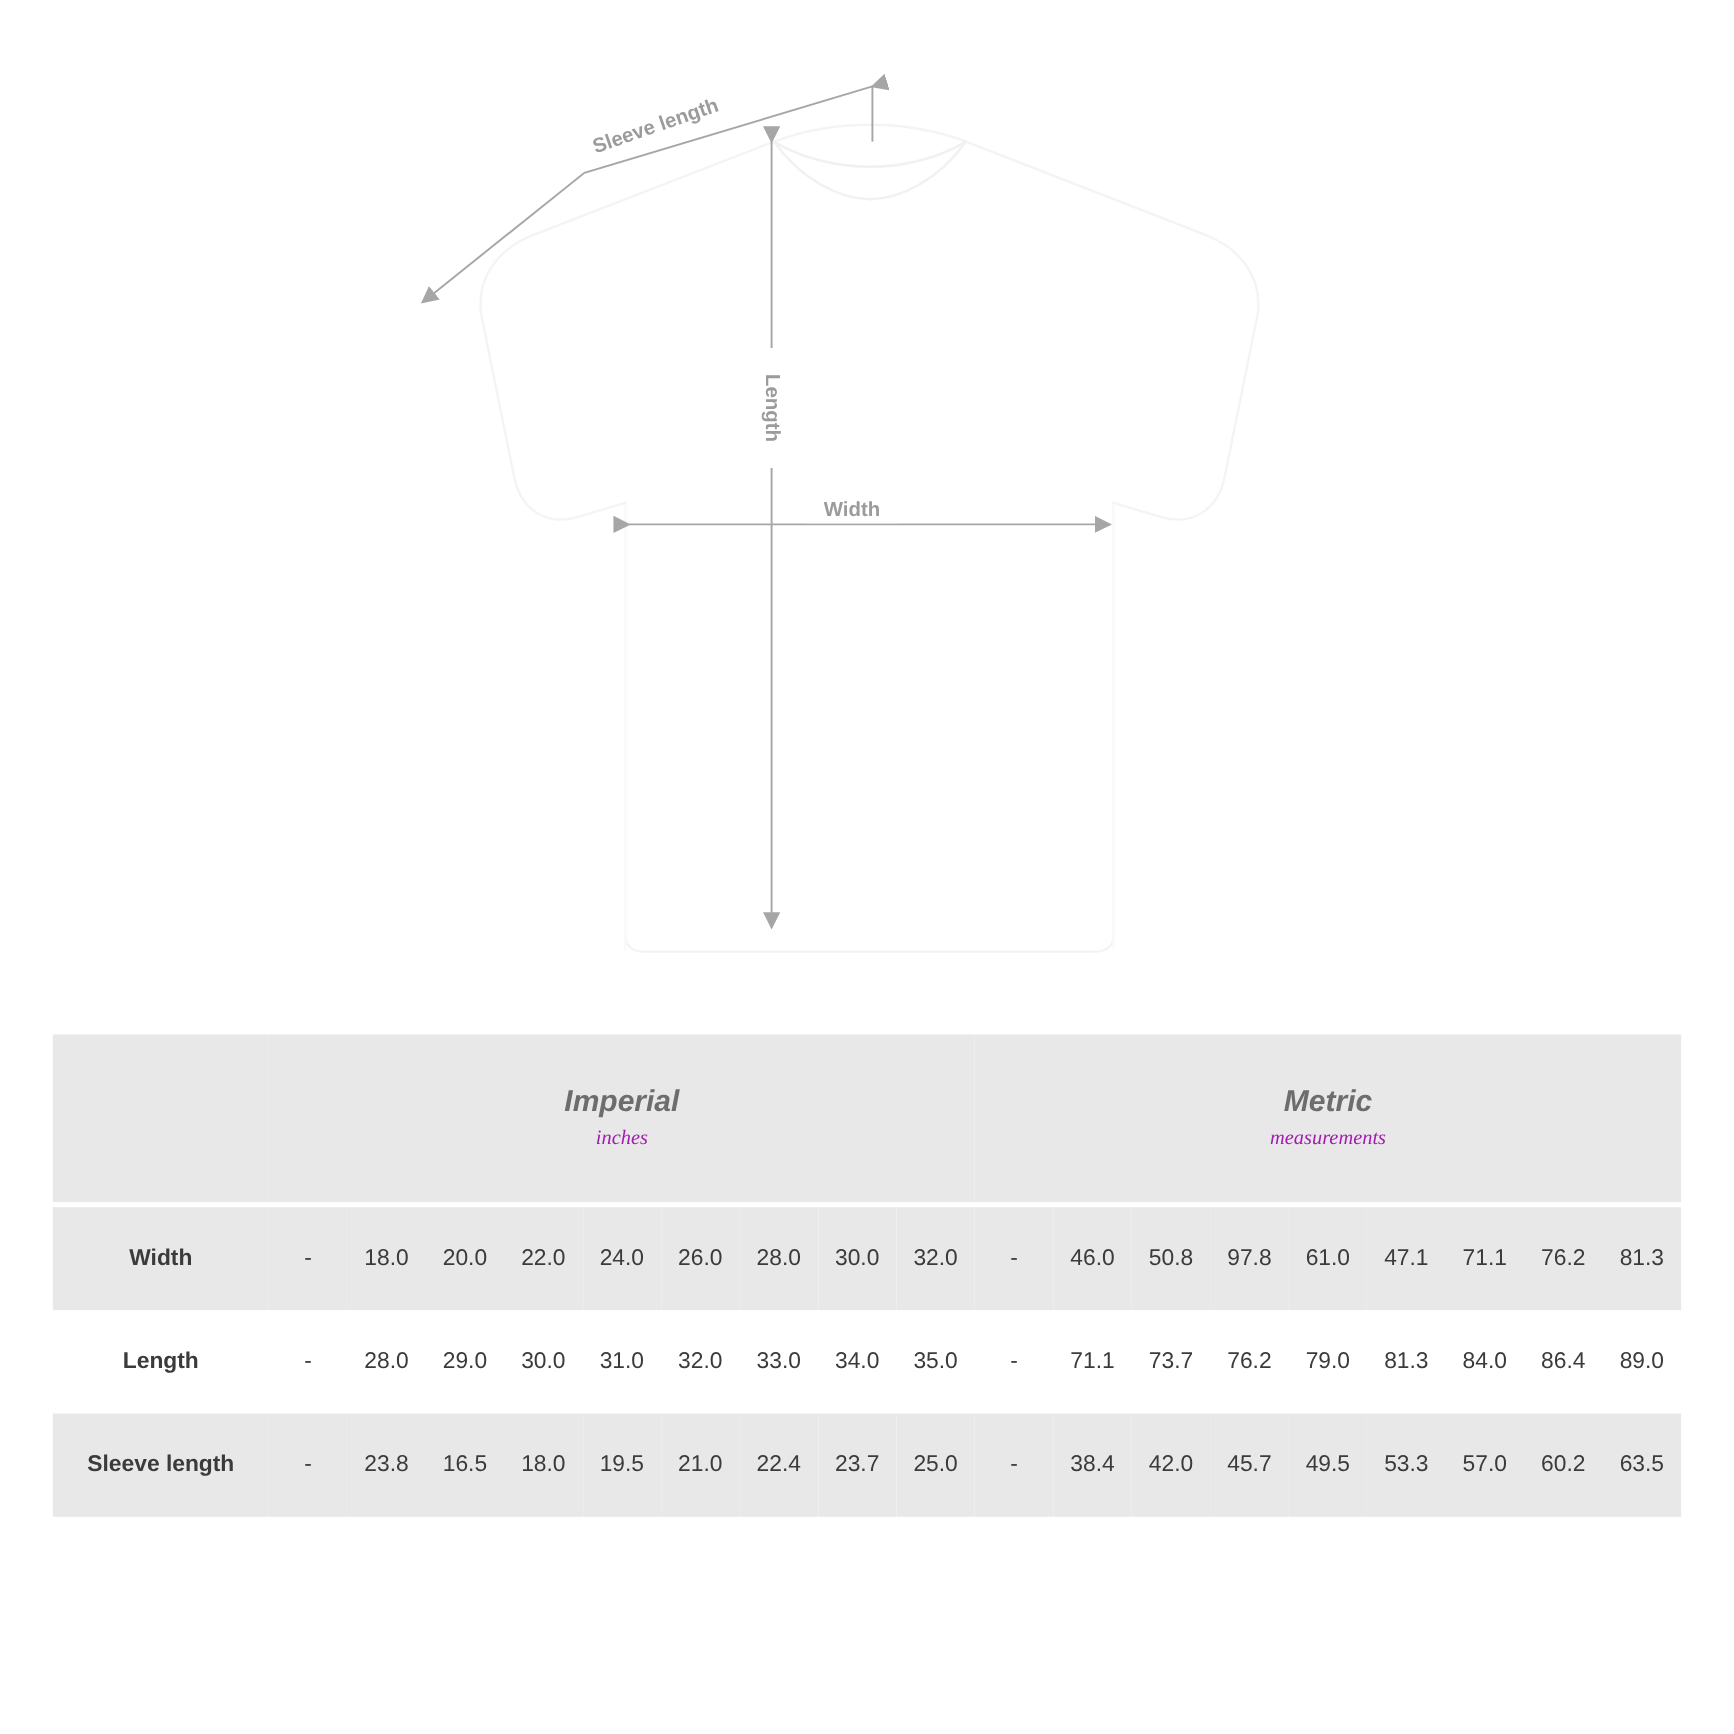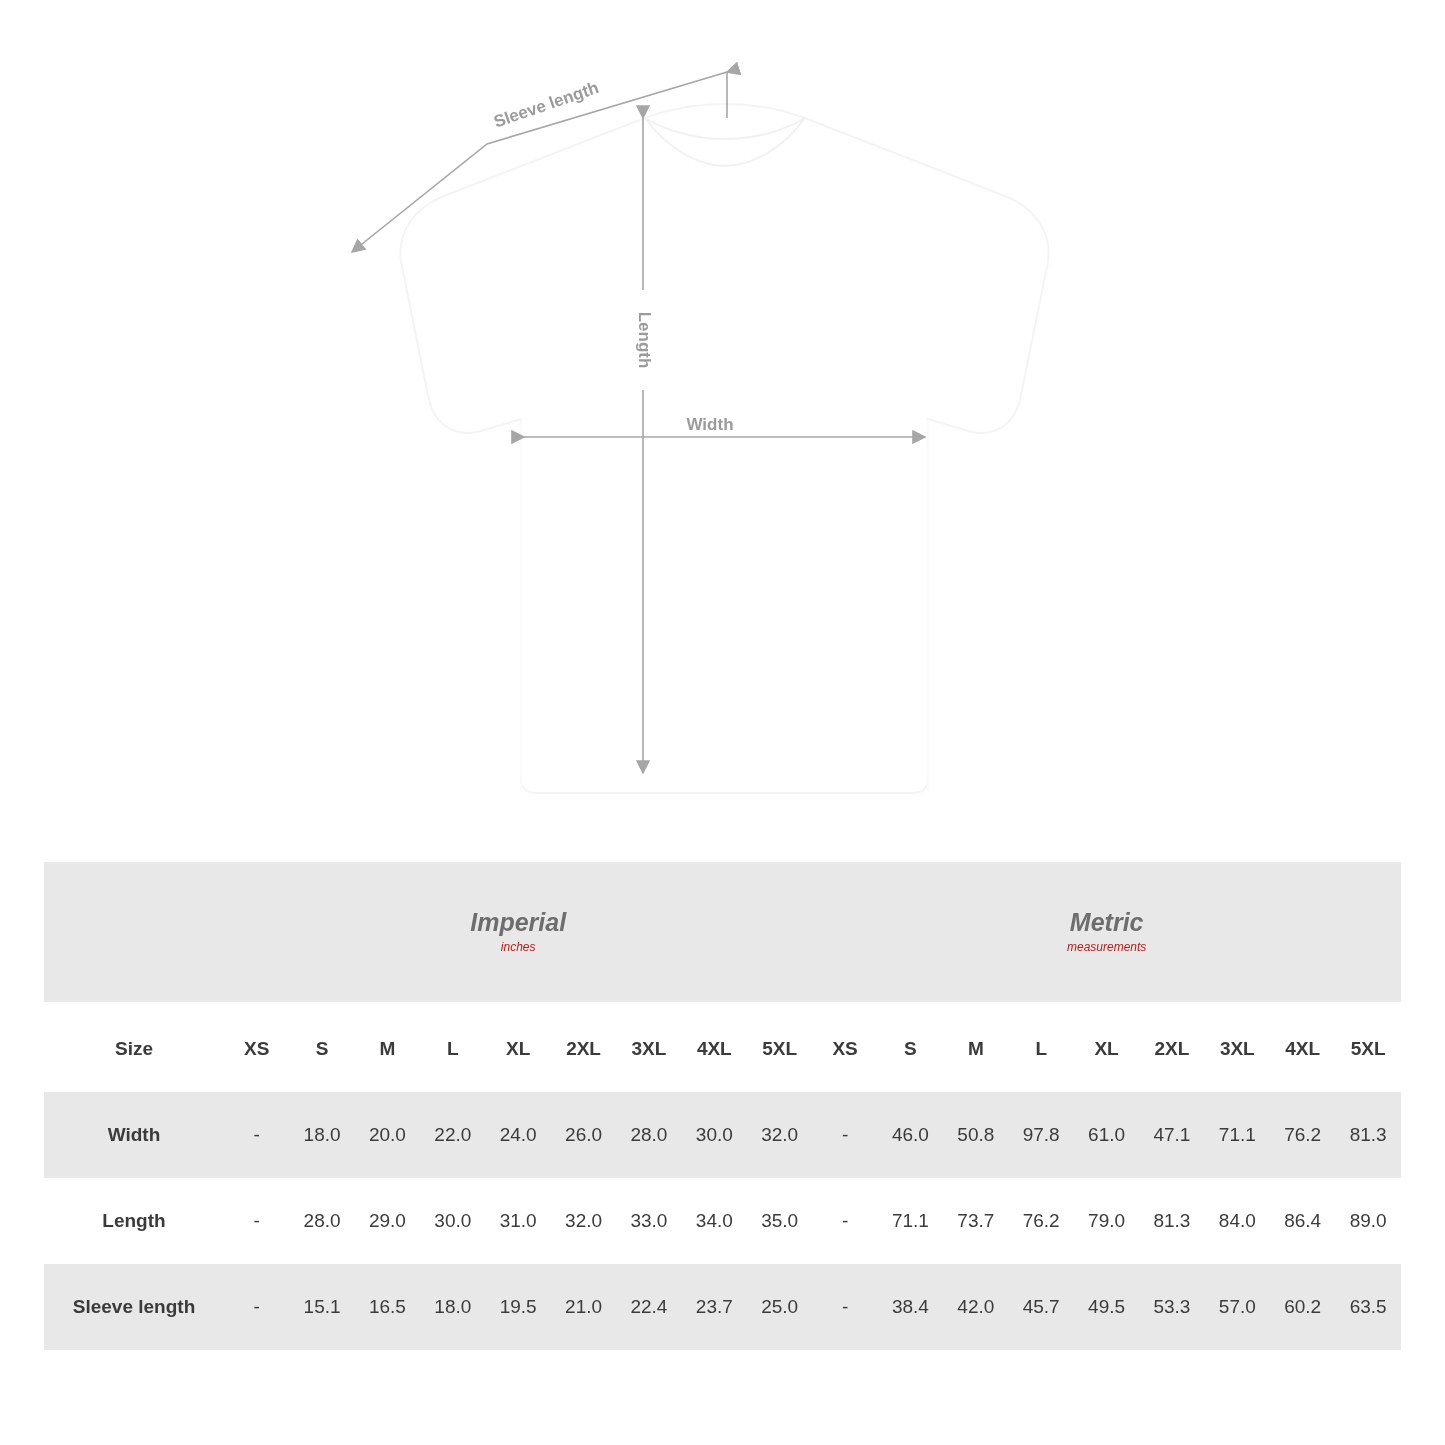--- a/index.html
+++ b/index.html
@@ -70,24 +70,25 @@
     padding: 0;
   }
   .unit-name {
     font-size: 25px;
     font-style: italic;
     font-weight: bold;
     color: #6d6d6d;
     line-height: 1.25;
   }
   .unit-sub {
-    font-size: 12px;
+    font-size: 17px;
     font-style: italic;
-    color: #b91c1c;
+    color: #a21caf;
     line-height: 1.6;
+    font-family: Liberation Serif, serif;
   }
   .row-head {
     font-weight: bold;
     font-size: 20px;
     color: #2f2f2f;
   }
   .col-head {
     font-weight: bold;
     font-size: 20px;
     color: #2f2f2f;
@@ -181,41 +182,20 @@
           <td colspan="9">
             <div class="unit-name">Metric</div>
             <div class="unit-sub">measurements</div>
           </td>
         </tr>
 
         <tr class="spacer-row">
           <td colspan="19"></td>
         </tr>
 
-        <tr class="r-sizes">
-          <td class="label-cell row-head">Size</td>
-          <td class="col-head">XS</td>
-          <td class="col-head">S</td>
-          <td class="col-head">M</td>
-          <td class="col-head">L</td>
-          <td class="col-head">XL</td>
-          <td class="col-head">2XL</td>
-          <td class="col-head">3XL</td>
-          <td class="col-head">4XL</td>
-          <td class="col-head">5XL</td>
-          <td class="col-head">XS</td>
-          <td class="col-head">S</td>
-          <td class="col-head">M</td>
-          <td class="col-head">L</td>
-          <td class="col-head">XL</td>
-          <td class="col-head">2XL</td>
-          <td class="col-head">3XL</td>
-          <td class="col-head">4XL</td>
-          <td class="col-head">5XL</td>
-        </tr>
 
         <tr class="r-shade">
           <td class="label-cell row-head">Width</td>
           <td>-</td>
           <td>18.0</td>
           <td>20.0</td>
           <td>22.0</td>
           <td>24.0</td>
           <td>26.0</td>
           <td>28.0</td>
@@ -250,21 +230,21 @@
           <td>79.0</td>
           <td>81.3</td>
           <td>84.0</td>
           <td>86.4</td>
           <td>89.0</td>
         </tr>
 
         <tr class="r-shade">
           <td class="label-cell row-head">Sleeve length</td>
           <td>-</td>
-          <td>15.1</td>
+          <td>23.8</td>
           <td>16.5</td>
           <td>18.0</td>
           <td>19.5</td>
           <td>21.0</td>
           <td>22.4</td>
           <td>23.7</td>
           <td>25.0</td>
           <td>-</td>
           <td>38.4</td>
           <td>42.0</td>

